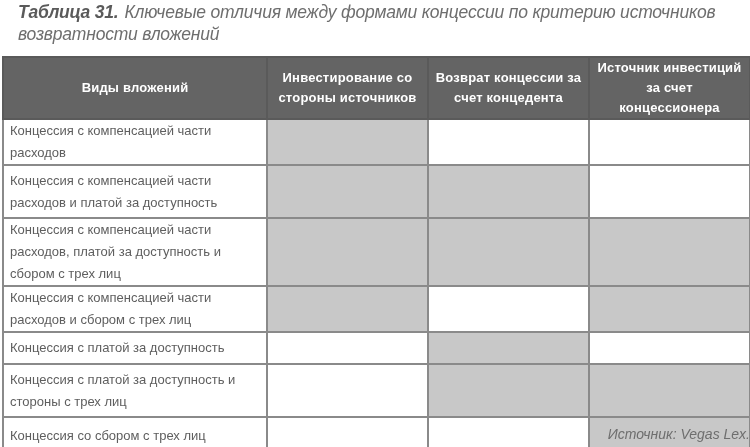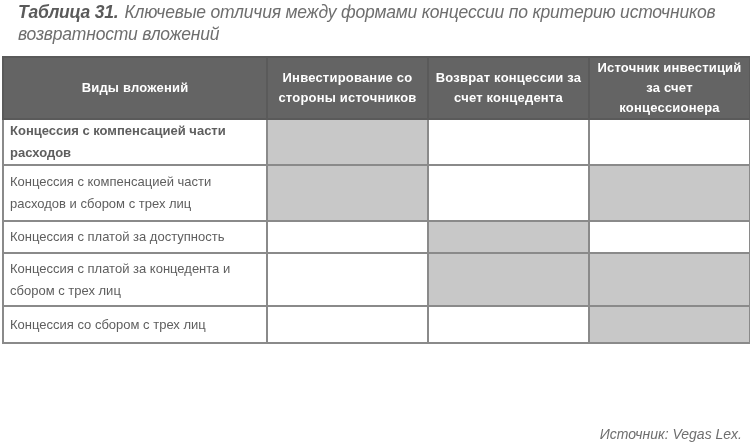--- a/index.html
+++ b/index.html
@@ -30,21 +30,21 @@
     height: 52px; letter-spacing: 0.2px;
     border-color: #5a5a5a;
   }
   td {
     font-size: 13px; line-height: 22px; color: #5e5e5e; background: #ffffff;
     vertical-align: middle;
   }
   td.mark { background: #c8c8c8; }
   td.label { padding-left: 6px; }
   .source {
-    position: absolute; right: 8px; top: 426px;
+    position: absolute; right: 0; top: 426px;
     font-size: 14px; font-style: italic; color: #6e6e6e;
   }
 </style>
 </head>
 <body>
 
 <div class="caption">
   <span class="num">Таблица 31.</span><span>Ключевые отличия между формами концессии по критерию источников возвратности вложений</span>
 </div>
 
@@ -57,40 +57,52 @@
   </colgroup>
   <thead>
     <tr>
       <th>Виды вложений</th>
       <th>Инвестирование со стороны источников</th>
       <th>Возврат концессии за счет концедента</th>
       <th>Источник инвестиций за счет концессионера</th>
     </tr>
   </thead>
   <tbody id="tbody">
-      <tr style="height: 33px; font-weight: bold;">
+      <tr style="height: 33px;">
         <td class="label">Концессия с компенсацией части расходов</td>
         <td class="mark"></td>
         <td></td>
         <td></td>
       </tr>
-      <tr style="height: 56px;">
+      <tr style="height: 53px;">
+        <td class="label">Концессия с компенсацией части расходов и платой за доступность</td>
+        <td class="mark"></td>
+        <td class="mark"></td>
+        <td></td>
+      </tr>
+      <tr style="height: 53px;">
+        <td class="label">Концессия с компенсацией части расходов, платой за доступность и сбором с трех лиц</td>
+        <td class="mark"></td>
+        <td class="mark"></td>
+        <td class="mark"></td>
+      </tr>
+      <tr style="height: 46px;">
         <td class="label">Концессия с компенсацией части расходов и сбором с трех лиц</td>
         <td class="mark"></td>
         <td></td>
         <td class="mark"></td>
       </tr>
       <tr style="height: 32px;">
         <td class="label">Концессия с платой за доступность</td>
         <td></td>
         <td class="mark"></td>
         <td></td>
       </tr>
       <tr style="height: 53px;">
-        <td class="label">Концессия с платой за концедента и сбором с трех лиц</td>
+        <td class="label">Концессия с платой за доступность и стороны с трех лиц</td>
         <td></td>
         <td class="mark"></td>
         <td class="mark"></td>
       </tr>
       <tr style="height: 37px;">
         <td class="label">Концессия со сбором с трех лиц</td>
         <td></td>
         <td></td>
         <td class="mark"></td>
       </tr>

